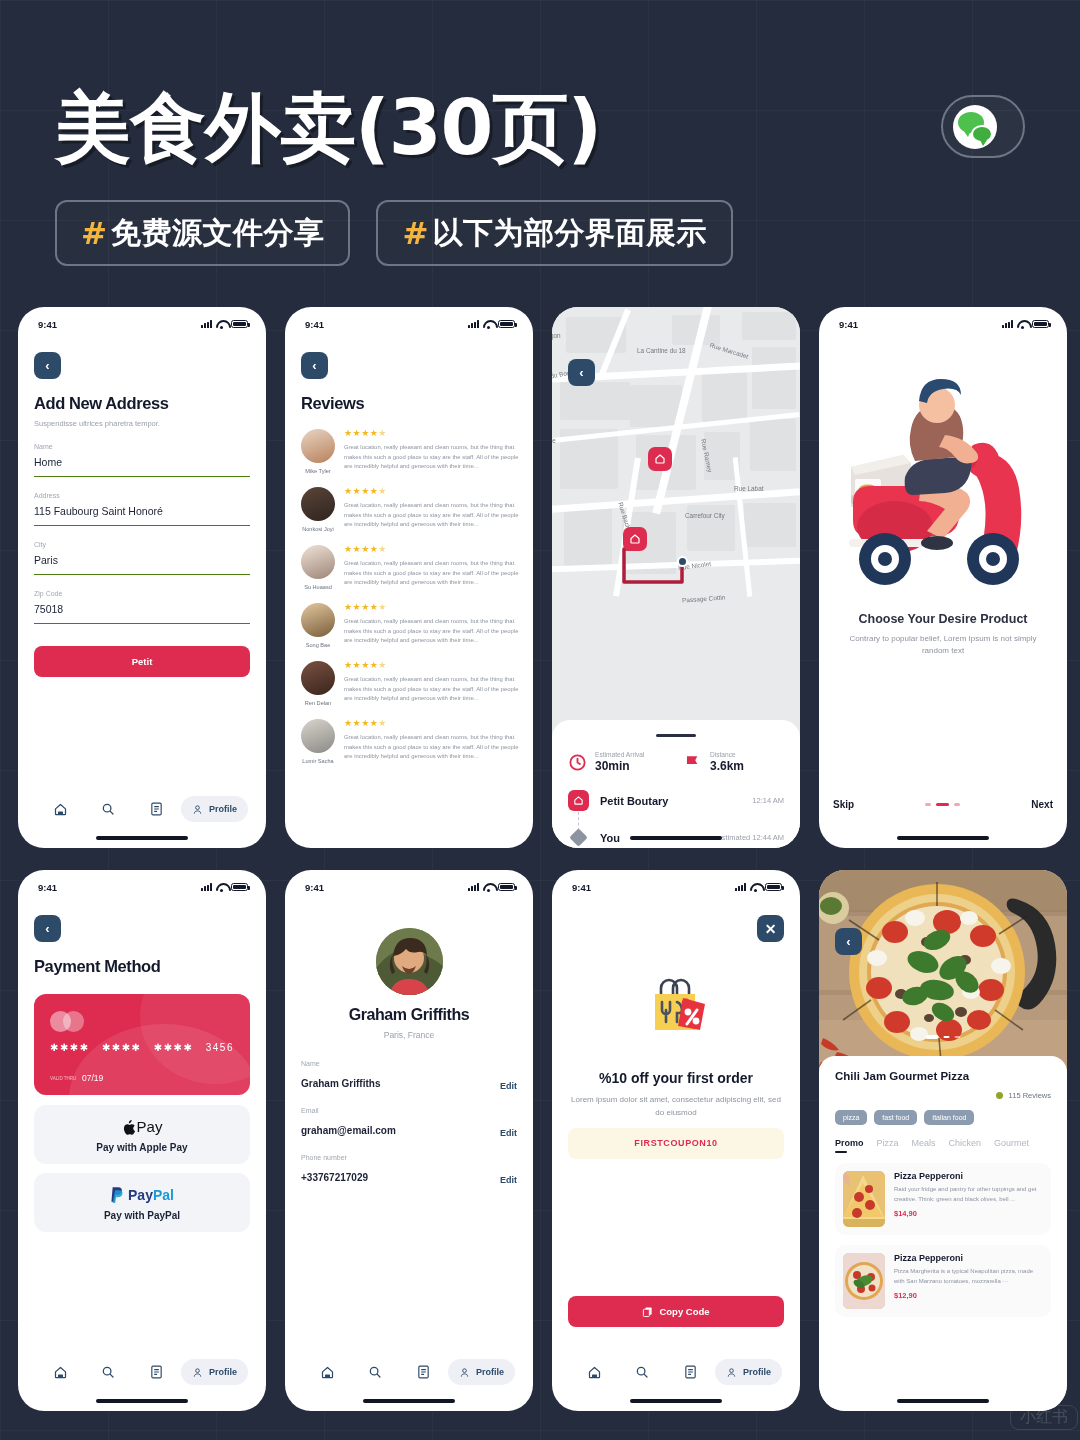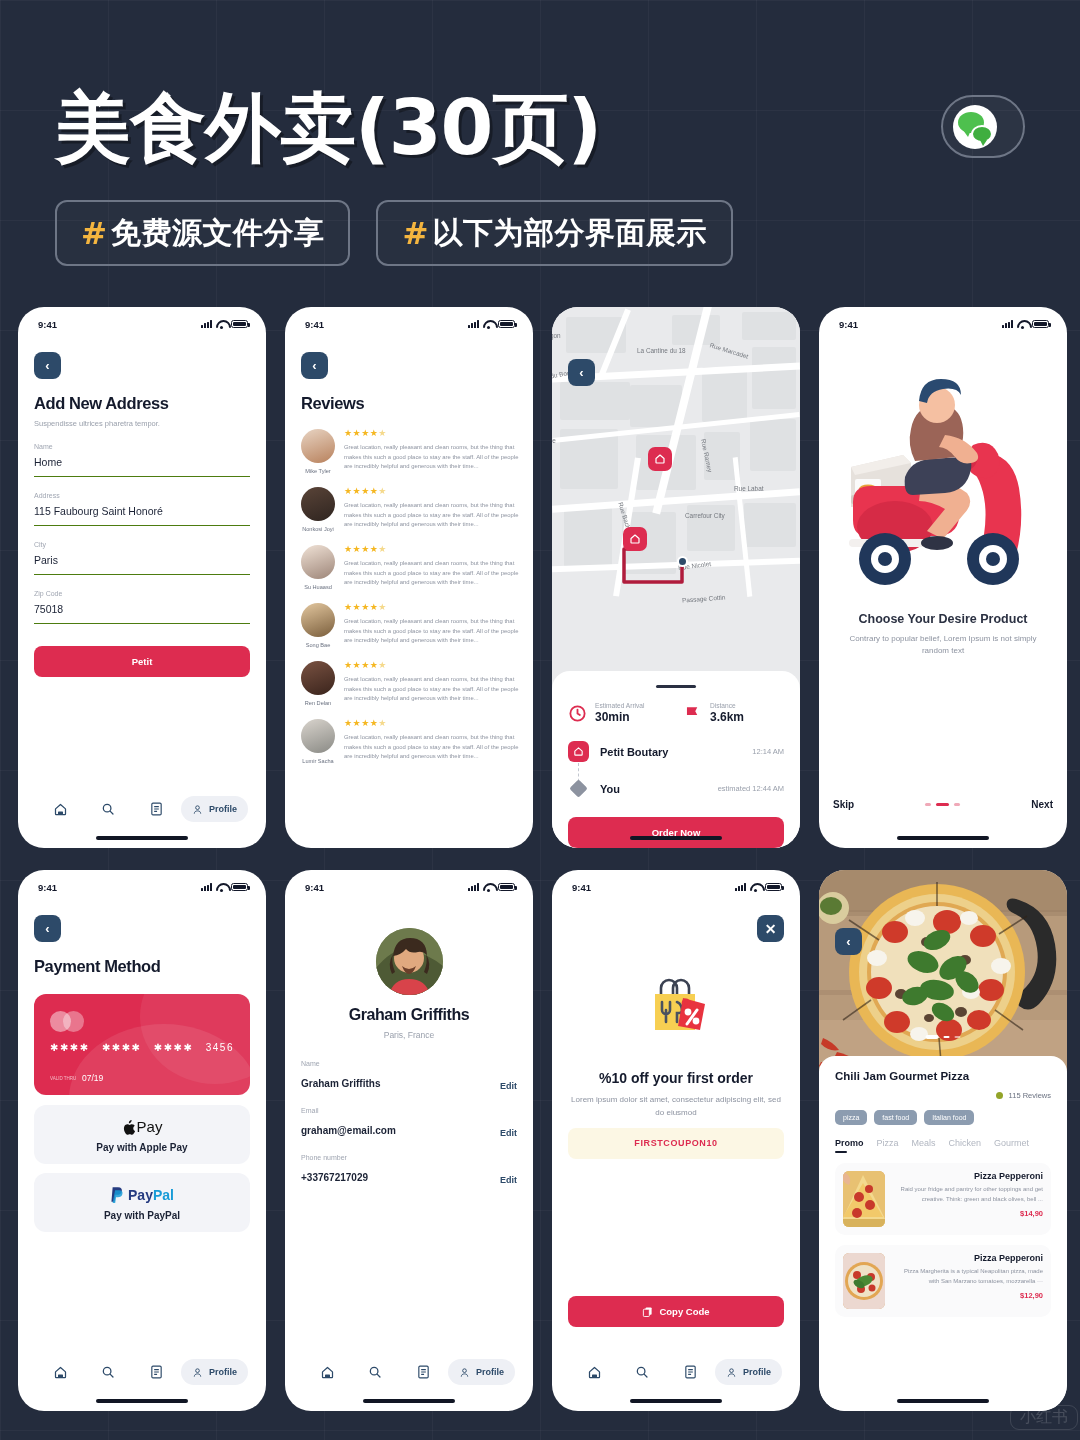--- a/index.html
+++ b/index.html
@@ -264,21 +264,21 @@
   .reviews-row .rc { font-size: 7.5px; color: #6a7180; }
   .chips { display: flex; gap: 7px; margin-top: 10px; }
   .chip { background: #8c9cb0; color: #ffffff; font-size: 7px; border-radius: 5px;
           padding: 4px 8px; }
   .cats { display: flex; gap: 13px; margin-top: 13px; overflow: hidden; }
   .cat { font-size: 9px; color: #b2b7c1; white-space: nowrap; position: relative; padding-bottom: 5px; }
   .cat.active { color: #141a2c; font-weight: bold; }
   .cat.active:after { content: ""; position: absolute; left: 0; bottom: 0;
                       width: 12px; height: 2.5px; background: #141a2c; border-radius: 2px; }
   .mitem { display: flex; gap: 9px; background: #fafafb; border-radius: 10px;
-           padding: 8px; margin-top: 10px; text-align: right; }
+           padding: 8px; margin-top: 10px; }
   .mitem .mimg { flex: 0 0 42px; height: 56px; border-radius: 6px; overflow: hidden;
                  background: #d8a76e; position: relative; }
   .mitem .mtitle { font-size: 9px; font-weight: bold; color: #141a2c; }
   .mitem .mdesc { font-size: 6px; color: #8d93a0; line-height: 1.6; margin-top: 4px; }
   .mitem .mprice { font-size: 7.5px; font-weight: bold; color: #dd2c50; margin-top: 5px; }
 
   .watermark {
     position: absolute; right: 2px; bottom: 10px;
     font-family: "DejaVu Sans", sans-serif;
     font-size: 16px; color: rgba(255,255,255,.16);
@@ -572,21 +572,20 @@
           </div>
           <div class="stop" style="margin-top:16px">
             <span style="width:21px;height:21px;display:flex;align-items:center;justify-content:center;">
               <span style="width:13px;height:13px;background:#8d93a0;transform:rotate(45deg);border-radius:2px;display:block"></span>
             </span>
             <span class="sname">You</span>
             <span class="stime">estimated 12:44 AM</span>
           </div>
         </div>
 
-        <div class="primary-btn" style="margin-top:18px">Order Now</div>
       </div>
       <div class="homebar"></div>
     </div>
 
     <div class="phone">
       <div class="statusbar">
         <span>9:41</span>
         <span class="icons">
           <span class="bars">
               <i></i>

